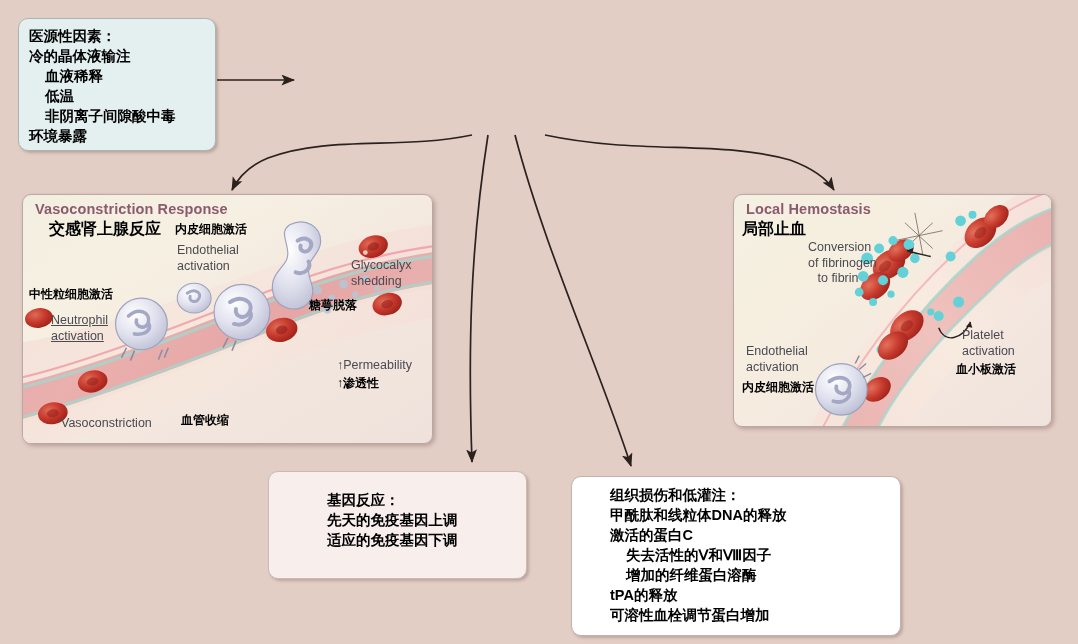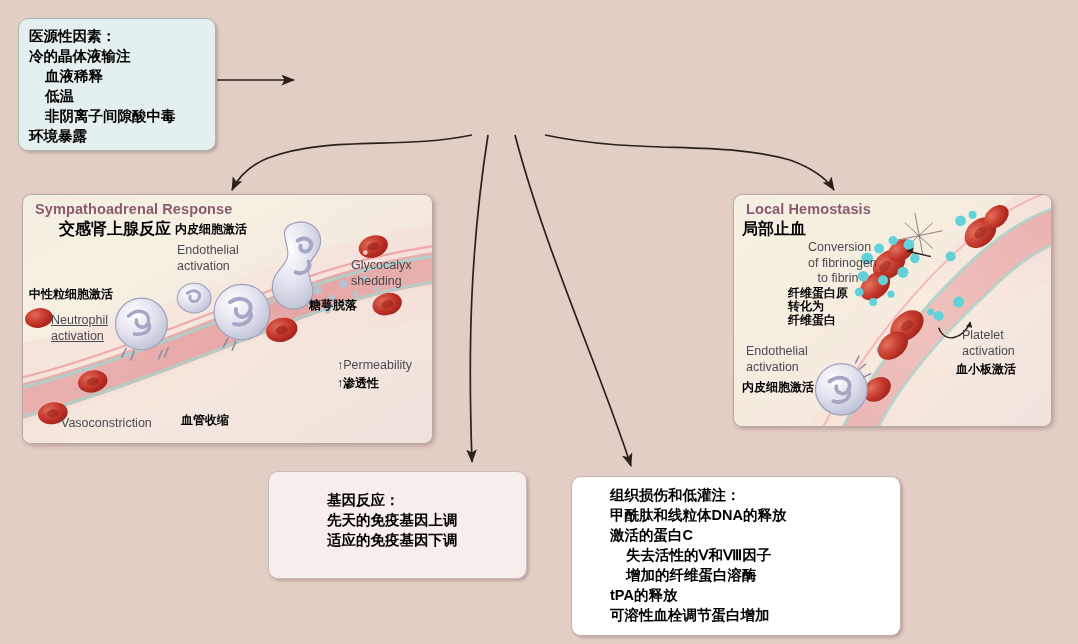--- a/index.html
+++ b/index.html
@@ -281,22 +281,22 @@
         <circle cx="290" cy="112" r="2.8"></circle>
         <circle cx="356" cy="94" r="2.6"></circle>
       </g>
       <g fill="#efe6e0" opacity="0.85">
         <circle cx="330" cy="62" r="3"></circle>
         <circle cx="344" cy="58" r="2.4"></circle>
         <circle cx="318" cy="56" r="2"></circle>
       </g>
     </svg>
 
-    <div class="panel-title" style="left:12px; top:6px;">Sympathoadrenal Response</div>
-    <div class="cn-label" style="left:36px; top:25px; font-size:16px;">交感肾上腺反应</div>
+    <div class="panel-title" style="left:12px; top:6px;">Vasoconstriction Response</div>
+    <div class="cn-label" style="left:26px; top:25px; font-size:16px;">交感肾上腺反应</div>
 
     <div class="cn-label" style="left:152px; top:28px;">内皮细胞激活</div>
     <div class="en-label" style="left:154px; top:48px;">Endothelial
 activation</div>
 
     <div class="cn-label" style="left:6px; top:93px;">中性粒细胞激活</div>
     <div class="en-label" style="left:28px; top:118px;text-decoration:underline;">Neutrophil
 activation</div>
 
     <div class="en-label" style="left:328px; top:63px;">Glycocalyx
@@ -408,23 +408,20 @@
         </g>
       </g>
     </svg>
 
     <div class="panel-title" style="left:12px; top:6px;">Local Hemostasis</div>
     <div class="cn-label" style="left:8px; top:25px; font-size:16px;">局部止血</div>
 
     <div class="en-label" style="left:74px; top:45px; text-align:center; width:60px;">Conversion
 of fibrinogen
 to fibrin</div>
-    <div class="cn-label" style="left:54px; top:92px;">纤维蛋白原
-转化为
-纤维蛋白</div>
 
     <div class="en-label" style="left:228px; top:133px;">Platelet
 activation</div>
     <div class="cn-label" style="left:222px; top:168px;">血小板激活</div>
 
     <div class="en-label" style="left:12px; top:149px;">Endothelial
 activation</div>
     <div class="cn-label" style="left:8px; top:186px;">内皮细胞激活</div>
   </div>
 

